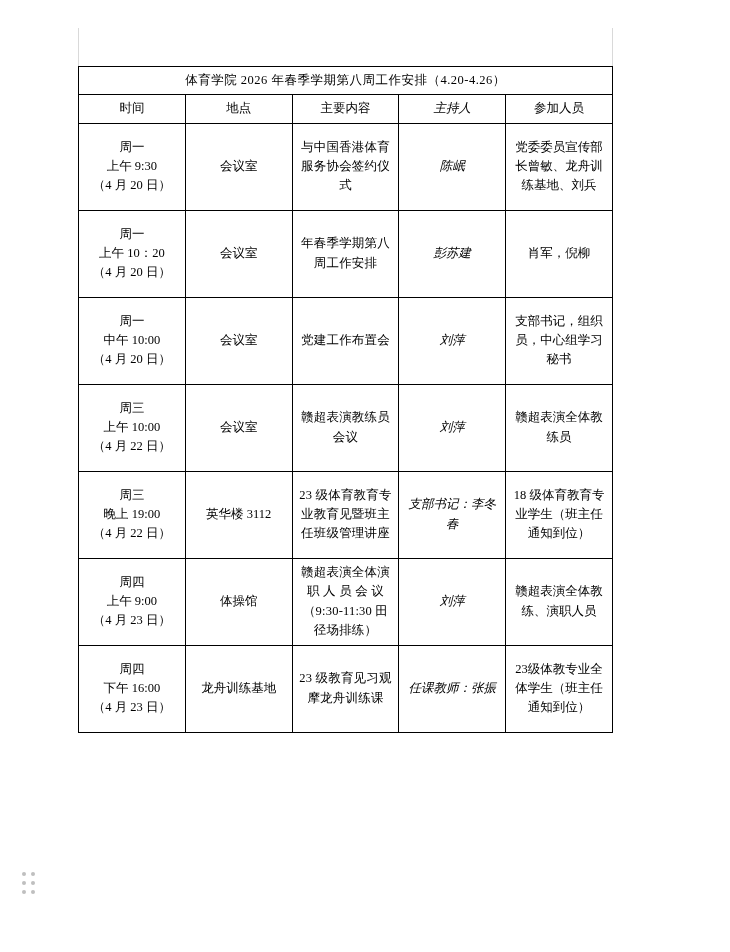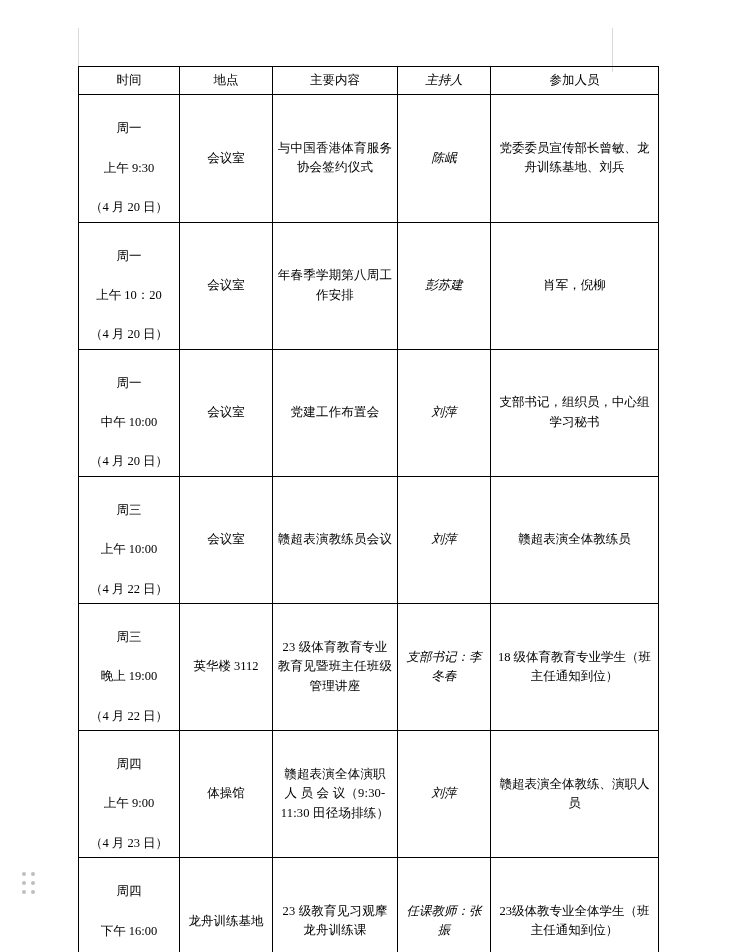--- a/index.html
+++ b/index.html
@@ -60,21 +60,21 @@
   }
   td.cell {
     height: 78px;
   }
   .col-time   { width: 92px; }
   .col-place  { width: 84px; }
   .col-topic  { width: 116px; }
   .col-host   { width: 84px; font-style: italic; }
   .col-people { width: 159px; }
 
-  .cell-line { display: block; margin-top: 20px; }
+  .cell-line { display: block; }
   .topic-cell { letter-spacing: 0.2px; }
 
   
   .dots {
     position: absolute;
     left: 22px;
     top: 872px;
     width: 18px;
     height: 26px;
   }
@@ -95,20 +95,23 @@
 </head>
 <body>
 
 <div class="crop-mark crop-left"></div>
 <div class="crop-mark crop-right"></div>
 
 <div class="doc">
   <table class="schedule">
     <tbody>
       <tr>
+        <td class="title-cell" colspan="5">体育学院 2026 年春季学期第八周工作安排（4.20-4.26）</td>
+      </tr>
+      <tr>
         <td class="head-cell col-time">时间</td>
         <td class="head-cell col-place">地点</td>
         <td class="head-cell col-topic">主要内容</td>
         <td class="head-cell col-host">主持人</td>
         <td class="head-cell col-people">参加人员</td>
       </tr>
 
       <tr>
         <td class="cell col-time">
           <span class="cell-line">周一</span>

